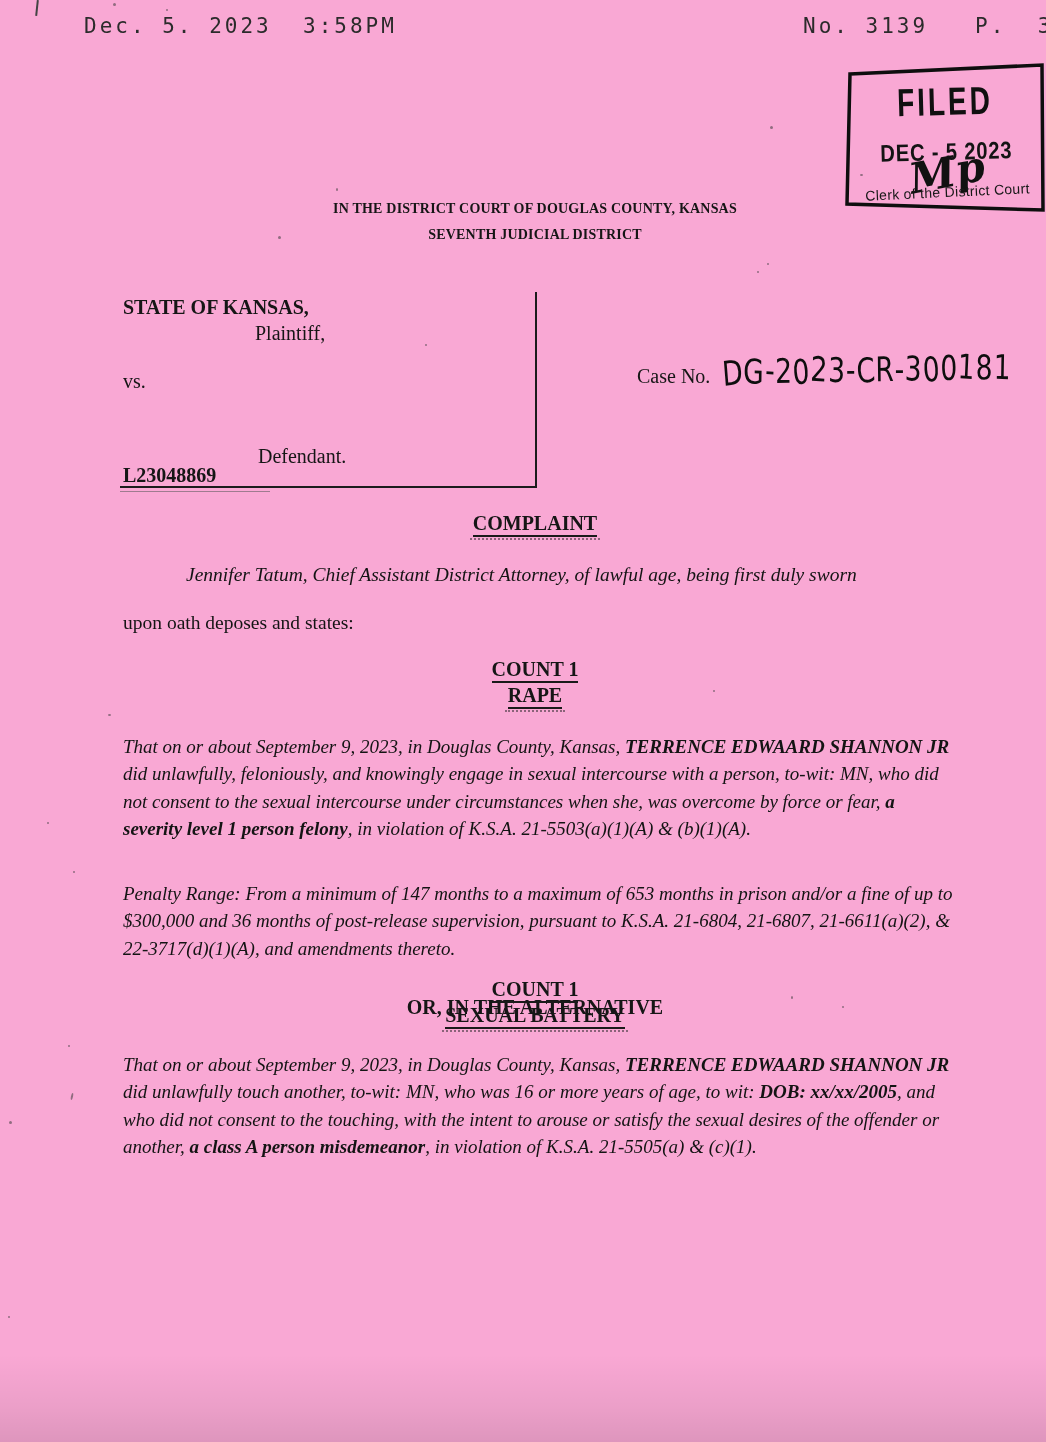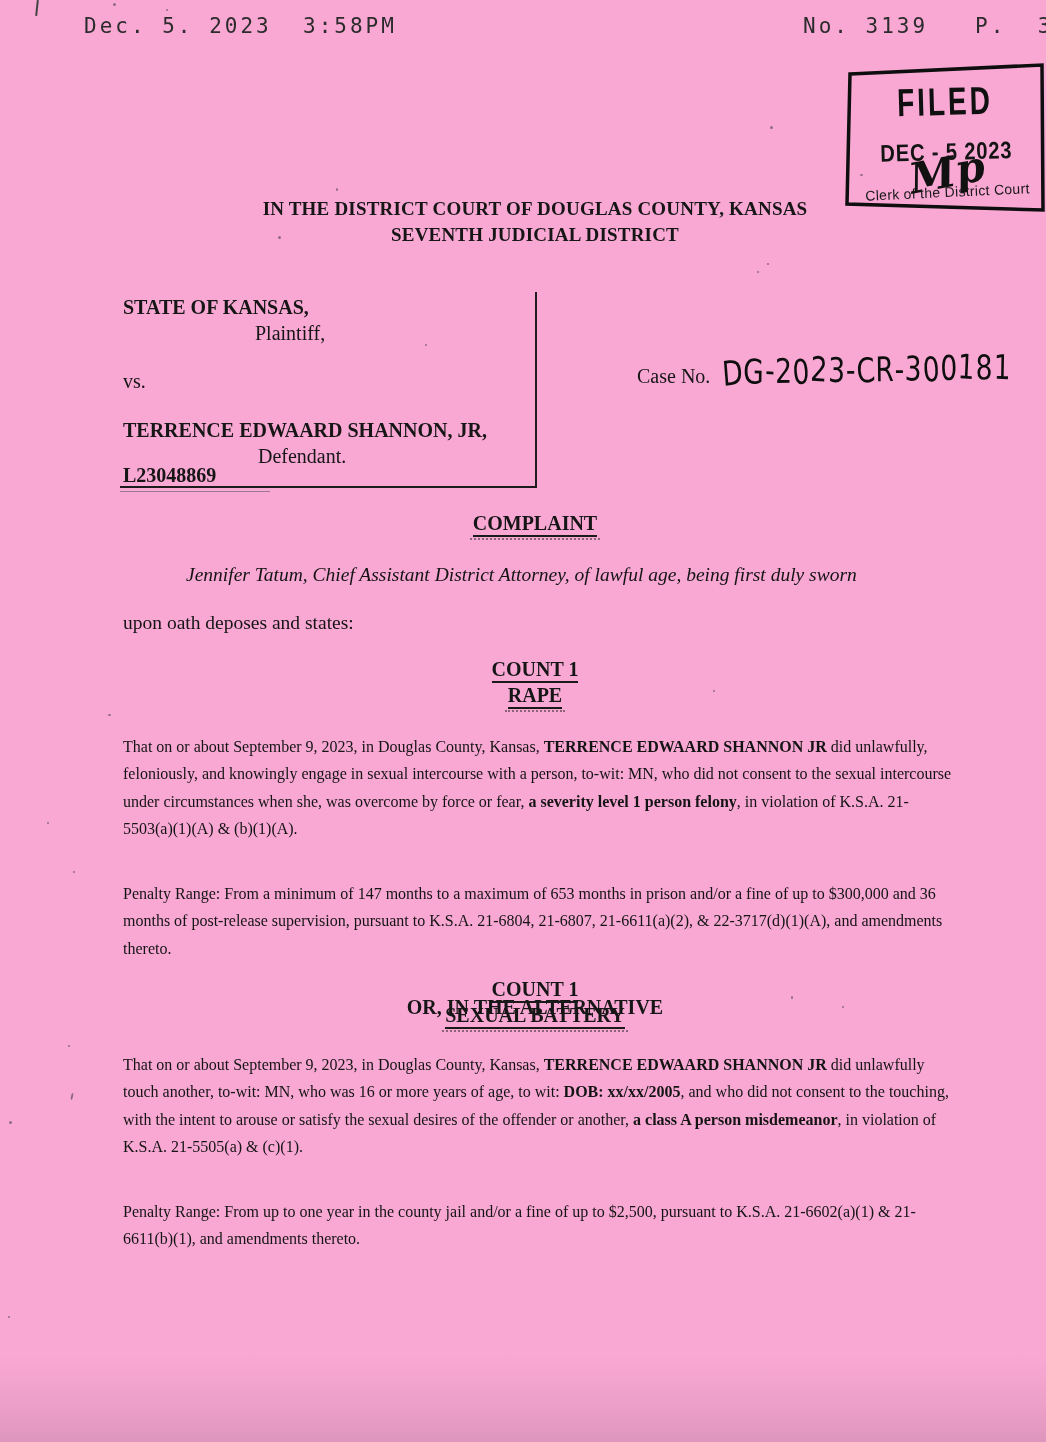--- a/index.html
+++ b/index.html
@@ -22,21 +22,21 @@
   .stamp-date{position:absolute;left:14px;top:78px;width:180px;text-align:center;
       font-family:"Liberation Sans",sans-serif;font-weight:bold;font-size:24px;color:#141414;
       letter-spacing:1px;transform:scaleX(0.84);transform-origin:center;white-space:pre;}
   .stamp-initials{position:absolute;left:66px;top:88px;font-family:"DejaVu Serif",serif;
       font-style:italic;font-weight:bold;font-size:42px;color:#111;transform:rotate(-9deg);}
   .stamp-clerk{position:absolute;left:12px;top:124px;width:184px;text-align:center;
       font-family:"Liberation Sans",sans-serif;font-size:14px;color:#181818;letter-spacing:0.3px;
       transform:rotate(-1deg);}
   
   .title-wrap{position:absolute;left:30px;top:196px;width:1010px;text-align:center;
-      font-weight:bold;font-size:19px;line-height:26px;letter-spacing:0.2px;}
+      font-weight:bold;font-size:14px;line-height:26px;letter-spacing:0.2px;}
   
   .cap{position:absolute;font-size:20px;}
   .cap-state{left:123px;top:296px;font-weight:bold;}
   .cap-plaintiff{left:255px;top:322px;}
   .cap-vs{left:123px;top:370px;}
   .cap-def{left:123px;top:419px;font-weight:bold;}
   .cap-defrole{left:258px;top:445px;}
   .cap-booking{left:123px;top:464px;font-weight:bold;}
   .cap-vline{position:absolute;left:535px;top:292px;width:2px;height:194px;background:#1c1c1c;}
   .cap-hline{position:absolute;left:120px;top:486px;width:417px;height:2px;background:#1c1c1c;}
@@ -48,22 +48,22 @@
   .case-value span{display:inline-block;}
   .case-value span:nth-child(3n){transform:rotate(4deg) translateY(-1px);}
   .case-value span:nth-child(4n+1){transform:rotate(-5deg) translateY(1px);}
   .case-value span:nth-child(5n+2){transform:rotate(2deg);}
   
   .center-line{position:absolute;left:30px;width:1010px;text-align:center;font-size:20px;font-weight:bold;}
   .u{position:relative;display:inline-block;border-bottom:2px solid #1a1a1a;padding-bottom:0px;}
   .u.ghost::after{content:"";position:absolute;left:-3px;right:-3px;bottom:-5px;
       border-top:2px dotted rgba(30,30,30,0.5);}
   
-  .body-par{position:absolute;left:123px;width:835px;font-size:16px;line-height:27.3px;
-      text-align:left;color:#141414;}
+  .body-par{position:absolute;left:123px;width:835px;font-size:19px;line-height:27.3px;
+      text-align:left;color:#141414;font-style:italic;}
   .body-par .b{font-weight:bold;}
   .intro-line{position:absolute;font-size:19.5px;color:#141414;}
   
   .dot{position:absolute;background:#3a3a3a;border-radius:50%;opacity:.55;}
   
   .bottom-shade{position:absolute;left:0;bottom:0;width:100%;height:88px;
       background:linear-gradient(to bottom, rgba(0,0,0,0) 0%, rgba(0,0,0,0.055) 60%, rgba(0,0,0,0.11) 100%);}
 </style>
 </head>
 <body>
@@ -88,21 +88,20 @@
   </div>
 
   <div class="title-wrap">
     <div>IN THE DISTRICT COURT OF DOUGLAS COUNTY, KANSAS</div>
     <div>SEVENTH JUDICIAL DISTRICT</div>
   </div>
 
   <div class="cap cap-state">STATE OF KANSAS,</div>
   <div class="cap cap-plaintiff">Plaintiff,</div>
   <div class="cap cap-vs">vs.</div>
-  <div class="cap cap-def">TERRENCE EDWAARD SHANNON, JR,</div>
   <div class="cap cap-defrole">Defendant.</div>
   <div class="cap cap-booking">L23048869</div>
   <div class="cap-vline"></div>
   <div class="cap-hline"></div>
   <div class="cap-hline2"></div>
   <div class="cap case-label">Case No.</div>
   <div class="case-value"><span>D</span><span>G</span><span>-</span><span>2</span><span>0</span><span>2</span><span>3</span><span>-</span><span>C</span><span>R</span><span>-</span><span>3</span><span>0</span><span>0</span><span>1</span><span>8</span><span>1</span></div>
 
   <div class="center-line" style="top:512px;">
     <span class="u ghost">COMPLAINT</span>
@@ -122,21 +121,20 @@
   <div class="center-line" style="top:996px;">
     <span>OR, IN THE ALTERNATIVE</span>
   </div>
   <div class="center-line" style="top:978px;">
     <span class="u">COUNT 1</span>
   </div>
   <div class="center-line" style="top:1004px;">
     <span class="u ghost">SEXUAL BATTERY</span>
   </div>
   <div class="body-par" style="top:1051px;"><span>That on or about September 9, 2023, in Douglas County, Kansas, </span><span class="b">TERRENCE EDWAARD SHANNON JR</span><span> did unlawfully touch another, to-wit: MN, who was 16 or more years of age, to wit: </span><span class="b">DOB: xx/xx/2005</span><span>, and who did not consent to the touching, with the intent to arouse or satisfy the sexual desires of the offender or another, </span><span class="b">a class A person misdemeanor</span><span>, in violation of K.S.A. 21-5505(a) &amp; (c)(1).</span></div>
-  <div class="body-par" style="top:1198px;"><span>Penalty Range: From up to one year in the county jail and/or a fine of up to $2,500, pursuant to K.S.A. 21-6602(a)(1) &amp; 21-6611(b)(1), and amendments thereto.</span></div>
 
   <div class="dot" style="left:113px;top:3px;width:3px;height:3px;"></div>
   <div class="dot" style="left:166px;top:9px;width:2px;height:2px;"></div>
   <div class="dot" style="left:278px;top:236px;width:3px;height:3px;"></div>
   <div class="dot" style="left:336px;top:188px;width:2px;height:3px;"></div>
   <div class="dot" style="left:860px;top:174px;width:3px;height:2px;"></div>
   <div class="dot" style="left:770px;top:126px;width:3px;height:3px;"></div>
   <div class="dot" style="left:767px;top:263px;width:2px;height:2px;"></div>
   <div class="dot" style="left:757px;top:271px;width:2px;height:2px;"></div>
   <div class="dot" style="left:785px;top:359px;width:2px;height:2px;"></div>

